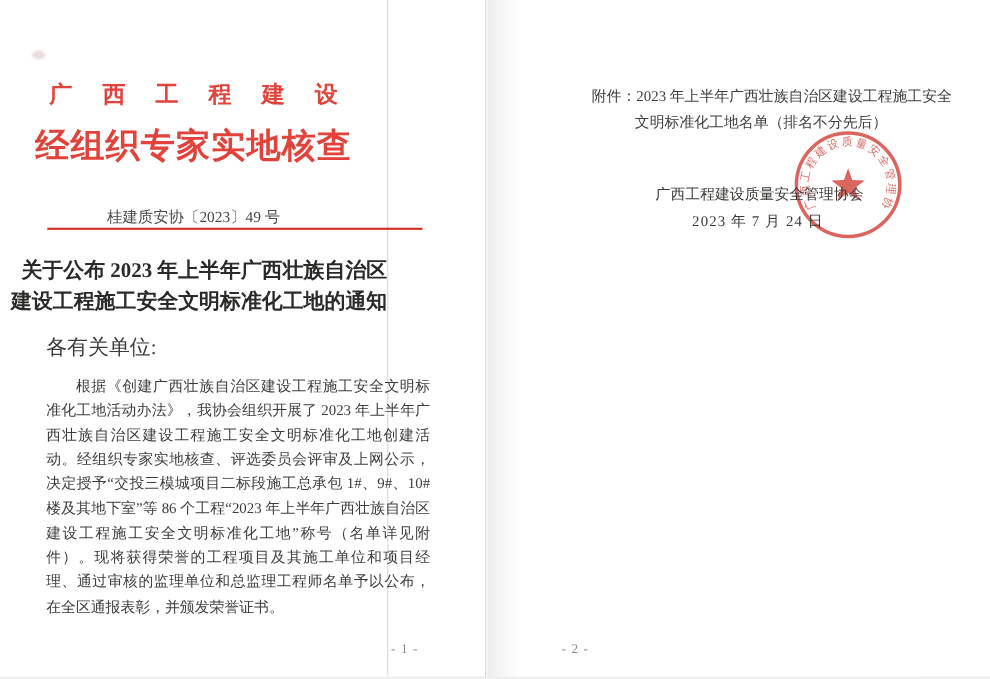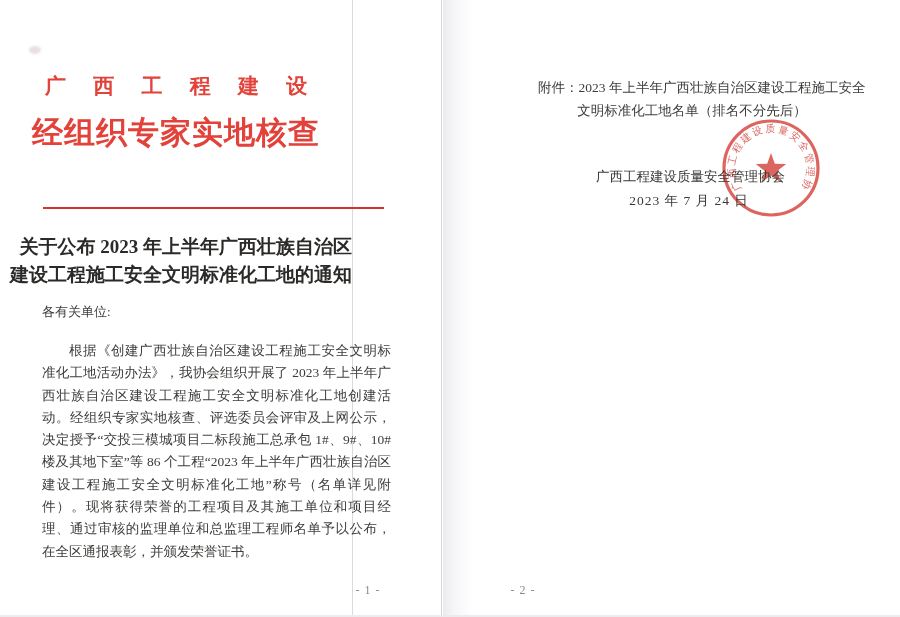--- a/index.html
+++ b/index.html
@@ -35,21 +35,21 @@
     position:absolute; top:207px; left:43px; width:341px; height:2px;
     background:var(--rule-red);
   }
   .notice-title {
     position:absolute; top:233px; left:0; width:100%;
     text-align:right; color:#2b2a28; font-weight:bold;
     font-size:19px; line-height:28px; white-space:nowrap;
   }
   .salutation {
     position:absolute; top:303px; left:42px;
-    color:#3d3c3a; font-size:13px;
+    color:#3d3c3a; font-size:19px;
   }
   .body-paragraph {
     position:absolute; top:340px; left:42px; width:349px;
     color:#3d3c3a; font-size:13.5px; line-height:22.3px;
     text-align:justify; text-indent:2em;
   }
   .page-num { position:absolute; top:583px; color:#8b8b8d; font-size:12px;
               letter-spacing:1px; }
   .page-num-1 { left:344px; width:48px; text-align:center; }
   .page-num-2 { left:56px; width:48px; text-align:center; }
@@ -79,20 +79,21 @@
 
 <div class="screenshot" style="--red:#e2423a; --rule-red:#d5322a;">
 
   <div class="page page-1">
     <div class="ink-smudge"></div>
 
     <div class="masthead-org">广 西 工 程 建 设</div>
 
     <div class="masthead-title">经组织专家实地核查</div>
 
+    <div class="doc-number">桂建质安协〔2023〕49 号</div>
 
     <div class="red-rule"></div>
 
     <div class="notice-title">
       <div>关于公布 2023 年上半年广西壮族自治区</div>
       <div>建设工程施工安全文明标准化工地的通知</div>
     </div>
 
     <div class="salutation">各有关单位:</div>
 

